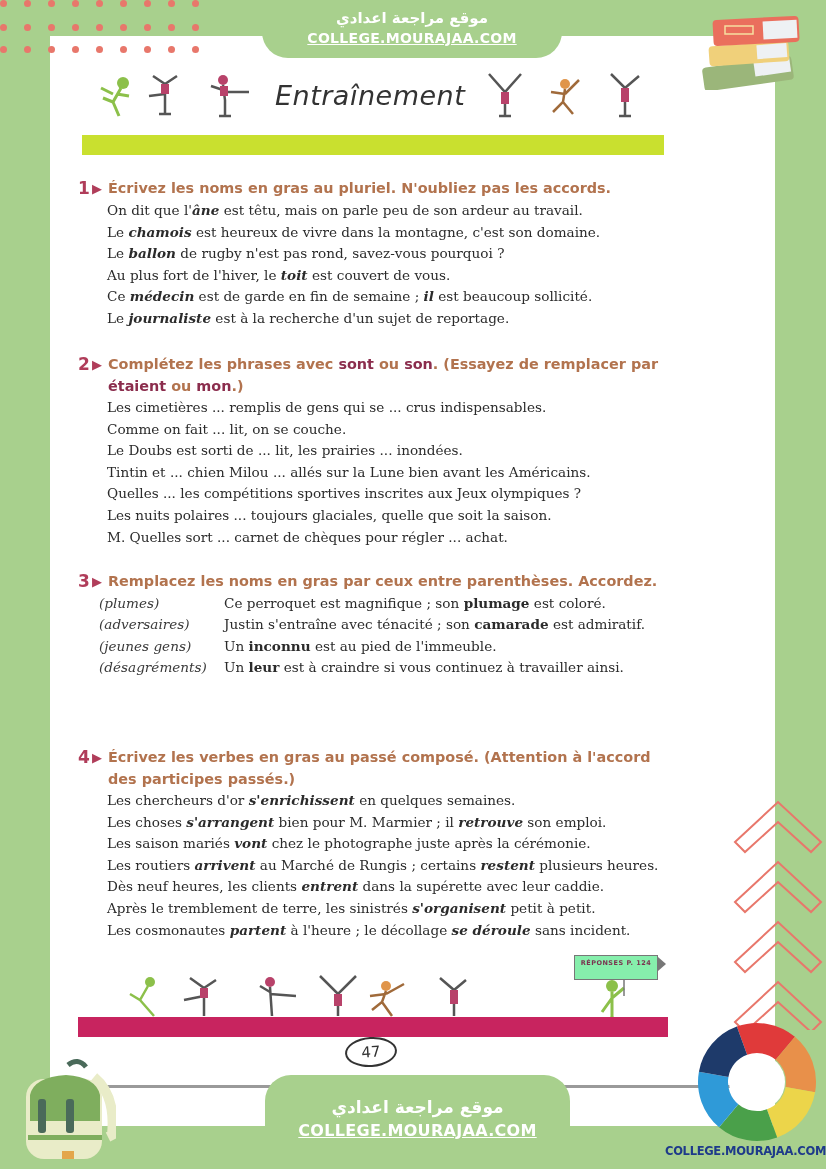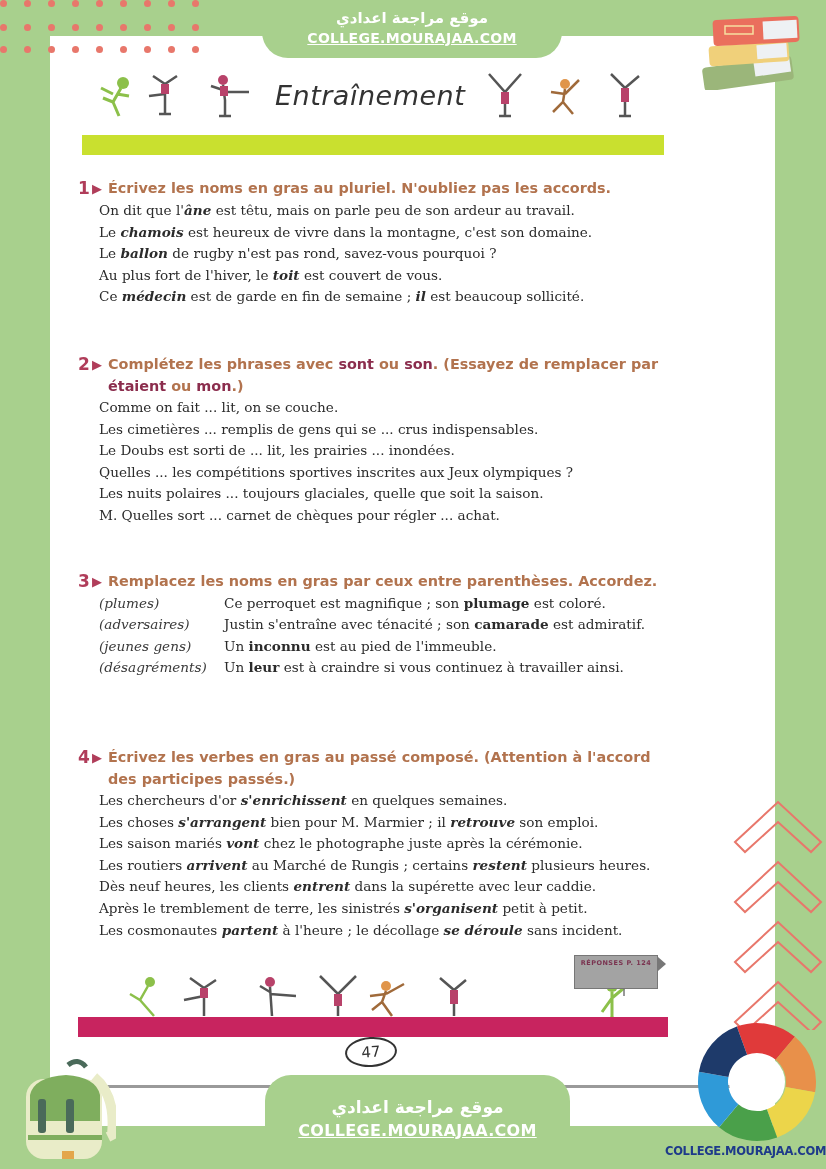--- a/index.html
+++ b/index.html
@@ -34,33 +34,33 @@
 
   
   .exercise { position: absolute; left: 78px; width: 600px; }
   .ex-head { display: flex; align-items: flex-start; font-family: "DejaVu Sans", sans-serif; font-weight: bold;
              font-size: 14.4px; color: #b2734e; line-height: 22px; }
   .ex-num { color: #b03d5a; width: 14px; font-size: 17px; }
   .ex-arrow { width: 16px; color: #b03d5a; font-size: 13px; margin-top: 1px; }
   .ex-title { flex: 1; }
   .ex-title .kw { color: #8b2d4d; }
   .ex-lines { margin-left: 21px; font-family: "DejaVu Serif", serif; font-size: 13.6px; color: #2b2b2b; line-height: 21.6px; }
-  .ex-line { white-space: nowrap; }
+  .ex-line { white-space: nowrap; margin-left: 8px; }
   .ex-line b { font-style: italic; }
   .table3 { margin-left: 21px; font-family: "DejaVu Serif", serif; font-size: 13.6px; color: #2b2b2b; line-height: 21.4px; }
   .table3 .row { display: flex; white-space: nowrap; }
   .table3 .cue { width: 125px; font-style: italic; color: #3a3a3a; }
 
   
   .magenta-bar { position: absolute; left: 78px; top: 1017px; width: 590px; height: 20px; background: #c8245f; }
   .page-num { position: absolute; left: 345px; top: 1037px; width: 52px; height: 30px; border: 2px solid #333;
               border-radius: 50%; text-align: center; font-family: "DejaVu Sans", sans-serif; font-size: 15px;
               color: #333; line-height: 26px; transform: rotate(-4deg); }
-  .answers-sign { position: absolute; left: 574px; top: 955px; width: 84px; height: 34px; border: 1.5px solid #777;
-                  background: #a3a3a3; font-family: "DejaVu Sans", sans-serif; font-size: 6.5px; font-weight: bold;
+  .answers-sign { position: absolute; left: 574px; top: 955px; width: 84px; height: 25px; border: 1.5px solid #777;
+                  background: #86efac; font-family: "DejaVu Sans", sans-serif; font-size: 6.5px; font-weight: bold;
                   color: #7a3350; text-align: center; line-height: 14px; letter-spacing: 0.5px; }
   .answers-sign::after { content: ""; position: absolute; right: -9px; top: 1px; width: 0; height: 0;
                   border-left: 8px solid #777; border-top: 7px solid transparent; border-bottom: 7px solid transparent; }
   .bottom-rule { position: absolute; left: 65px; top: 1085px; width: 700px; height: 3px; background: #9a9a9a; }
 
   .logo-text { position: absolute; left: 665px; top: 1144px; width: 160px; font-family: "DejaVu Sans", sans-serif;
                font-weight: bold; font-size: 11.5px; color: #1e3a8a; text-align: center; letter-spacing: -0.3px; }
   .deco { position: absolute; }
 </style>
 </head>
@@ -154,35 +154,37 @@
     <span class="ex-num">1</span>
     <span class="ex-arrow">▶</span>
     <span class="ex-title">Écrivez les noms en gras au pluriel. N'oubliez pas les accords.</span>
   </div>
   <div class="ex-lines" id="ex1-lines">
       <div class="ex-line"><span>On dit que l'</span><b>âne</b><span> est têtu, mais on parle peu de son ardeur au travail.</span></div>
       <div class="ex-line"><span>Le </span><b>chamois</b><span> est heureux de vivre dans la montagne, c'est son domaine.</span></div>
       <div class="ex-line"><span>Le </span><b>ballon</b><span> de rugby n'est pas rond, savez-vous pourquoi ?</span></div>
       <div class="ex-line"><span>Au plus fort de l'hiver, le </span><b>toit</b><span> est couvert de vous.</span></div>
       <div class="ex-line"><span>Ce </span><b>médecin</b><span> est de garde en fin de semaine ; </span><b>il</b><span> est beaucoup sollicité.</span></div>
+      <div class="ex-line"><span>Le </span><b>journaliste</b><span> est à la recherche d'un sujet de reportage.</span></div>
     </div>
 </div>
 
 <div class="exercise" style="top:353px">
   <div class="ex-head">
     <span class="ex-num">2</span>
     <span class="ex-arrow">▶</span>
     <span class="ex-title">
       <span>Complétez les phrases avec </span><span class="kw">sont</span><span> ou </span><span class="kw">son</span><span>. (Essayez de remplacer par </span><span class="kw">étaient</span><span> ou </span><span class="kw">mon</span><span>.)</span>
     </span>
   </div>
   <div class="ex-lines" id="ex2-lines">
+      <div class="ex-line">Les cimetières ... remplis de gens qui se ... crus indispensables.</div>
       <div class="ex-line">Comme on fait ... lit, on se couche.</div>
-      <div class="ex-line">Les cimetières ... remplis de gens qui se ... crus indispensables.</div>
       <div class="ex-line">Le Doubs est sorti de ... lit, les prairies ... inondées.</div>
+      <div class="ex-line">Tintin et ... chien Milou ... allés sur la Lune bien avant les Américains.</div>
       <div class="ex-line">Quelles ... les compétitions sportives inscrites aux Jeux olympiques ?</div>
       <div class="ex-line">Les nuits polaires ... toujours glaciales, quelle que soit la saison.</div>
       <div class="ex-line">M. Quelles sort ... carnet de chèques pour régler ... achat.</div>
     </div>
 </div>
 
 <div class="exercise" style="top:570px">
   <div class="ex-head">
     <span class="ex-num">3</span>
     <span class="ex-arrow">▶</span>

